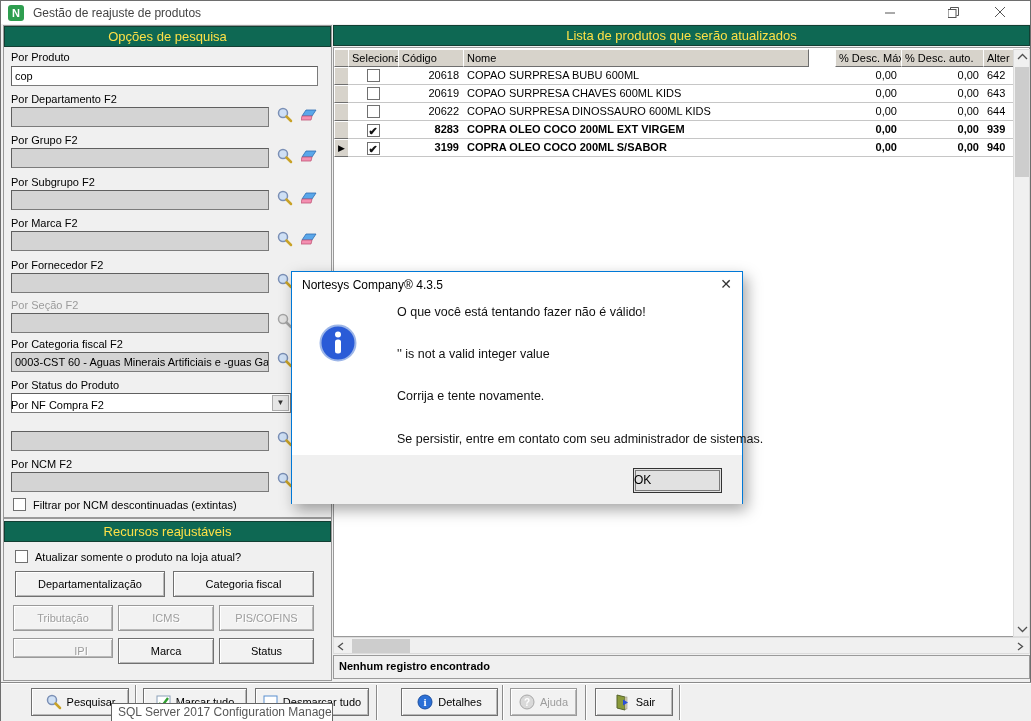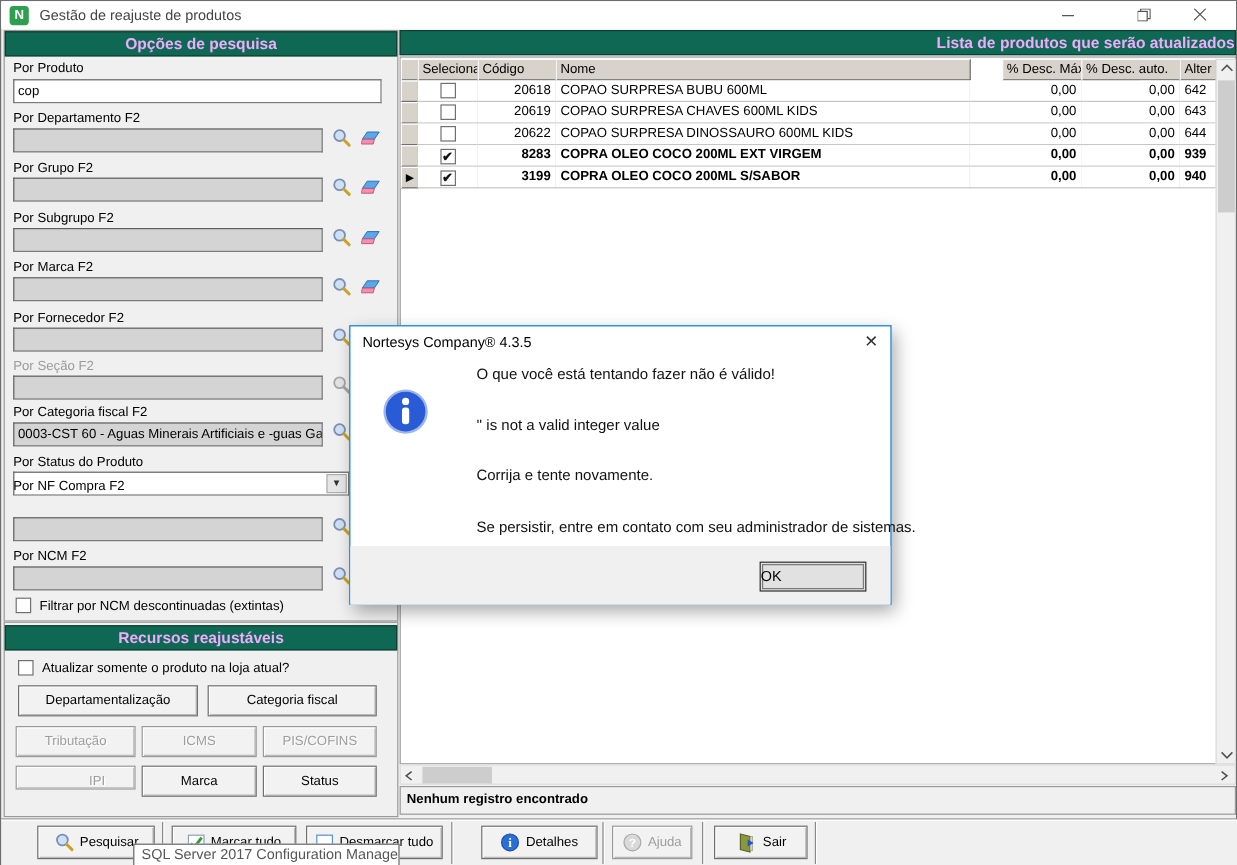--- a/index.html
+++ b/index.html
@@ -11,21 +11,21 @@
   
   #titlebar { position:absolute; left:0; top:0; width:100%; height:23px; background:#ffffff; }
   #app-icon { position:absolute; left:7px; top:4px; width:16px; height:16px;
     background:#2e9e4f; border-radius:3px; color:#fff; font-weight:bold; font-size:11px;
     text-align:center; line-height:16px; }
   #win-title { position:absolute; left:32px; top:5px; color:#444; font-size:12px; }
   .wbtn { position:absolute; top:0; width:45px; height:23px; }
   .wbtn svg { position:absolute; left:17px; top:6px; }
   
   .green-hdr { position:absolute; background:#0e6853; border:1px solid #123f33;
-    color:#f0abfc; font-weight:bold; font-size:13px; text-align:center; line-height:20px; }
+    color:#fde047; font-weight:normal; font-size:13px; text-align:center; line-height:20px; }
   
   .panel { position:absolute; border:1px solid #9a9a9a; background:#f0f0f0; }
   .lbl { position:absolute; left:10px; font-size:11px; white-space:nowrap; }
   .inp { position:absolute; left:10px; height:20px; border:1px solid #7b7b7b;
     border-top-color:#5f5f5f; border-left-color:#5f5f5f; background:#fff;
     font-size:11px; line-height:18px; padding:0 3px; overflow:hidden; white-space:nowrap; }
   .inp.gray { background:#d4d4d4; }
   .iconbtn { position:absolute; width:17px; height:17px; cursor:pointer; }
   .combo-arrow { position:absolute; right:1px; top:1px; width:17px; height:16px;
     background:#e6e6e6; border:1px solid #adadad; text-align:center; line-height:14px;
@@ -233,21 +233,21 @@
 
   <div class="btn" style="left:14px; top:570px; width:150px; height:26px; line-height:24px;">Departamentalização</div>
   <div class="btn" style="left:172px; top:570px; width:141px; height:26px; line-height:24px;">Categoria fiscal</div>
   <div class="btn disabled" style="left:12px; top:604px; width:100px; height:26px; line-height:24px;">Tributação</div>
   <div class="btn disabled" style="left:117px; top:604px; width:96px; height:26px; line-height:24px;">ICMS</div>
   <div class="btn disabled" style="left:218px; top:604px; width:95px; height:26px; line-height:24px;">PIS/COFINS</div>
   <div class="btn disabled" style="left:12px; top:637px; width:100px; height:20px; line-height:24px;padding-left:36px;">IPI</div>
   <div class="btn" style="left:117px; top:637px; width:96px; height:26px; line-height:24px;">Marca</div>
   <div class="btn" style="left:218px; top:637px; width:95px; height:26px; line-height:24px;">Status</div>
 
-  <div class="green-hdr" style="left:332px; top:24px; width:697px; height:21px;text-align:right;">Lista de produtos que serão atualizados</div>
+  <div class="green-hdr" style="left:332px; top:24px; width:697px; height:21px;">Lista de produtos que serão atualizados</div>
   <div class="abs" style="left:332px; top:46px; width:697px; height:590px; background:#fff; border:1px solid #9a9a9a;"></div>
 
   <div class="ind" style="left:333px; top:48px;"></div>
   <div class="th" style="left:347px; top:48px; width:51px;">Selecionar</div>
   <div class="th" style="left:397px; top:48px; width:66px;">Código</div>
   <div class="th" style="left:462px; top:48px; width:346px;">Nome</div>
   <div class="th" style="left:834px; top:48px; width:114px;">% Desc. Máximo</div>
   <div class="th" style="left:900px; top:48px; width:83px;">% Desc. auto.</div>
   <div class="th" style="left:982px; top:48px; width:31px;">Alter</div>
 

